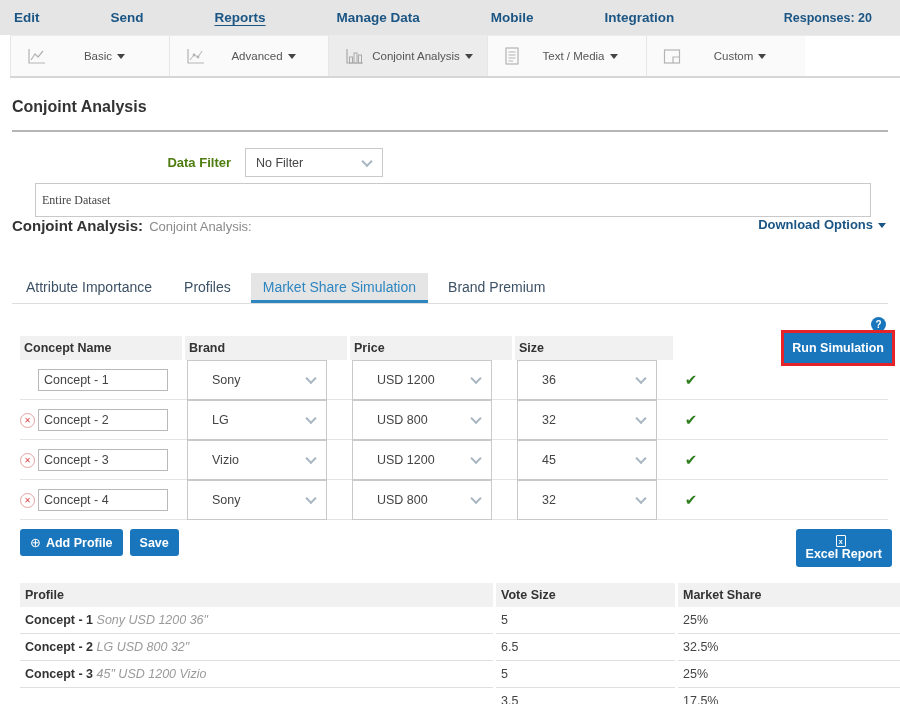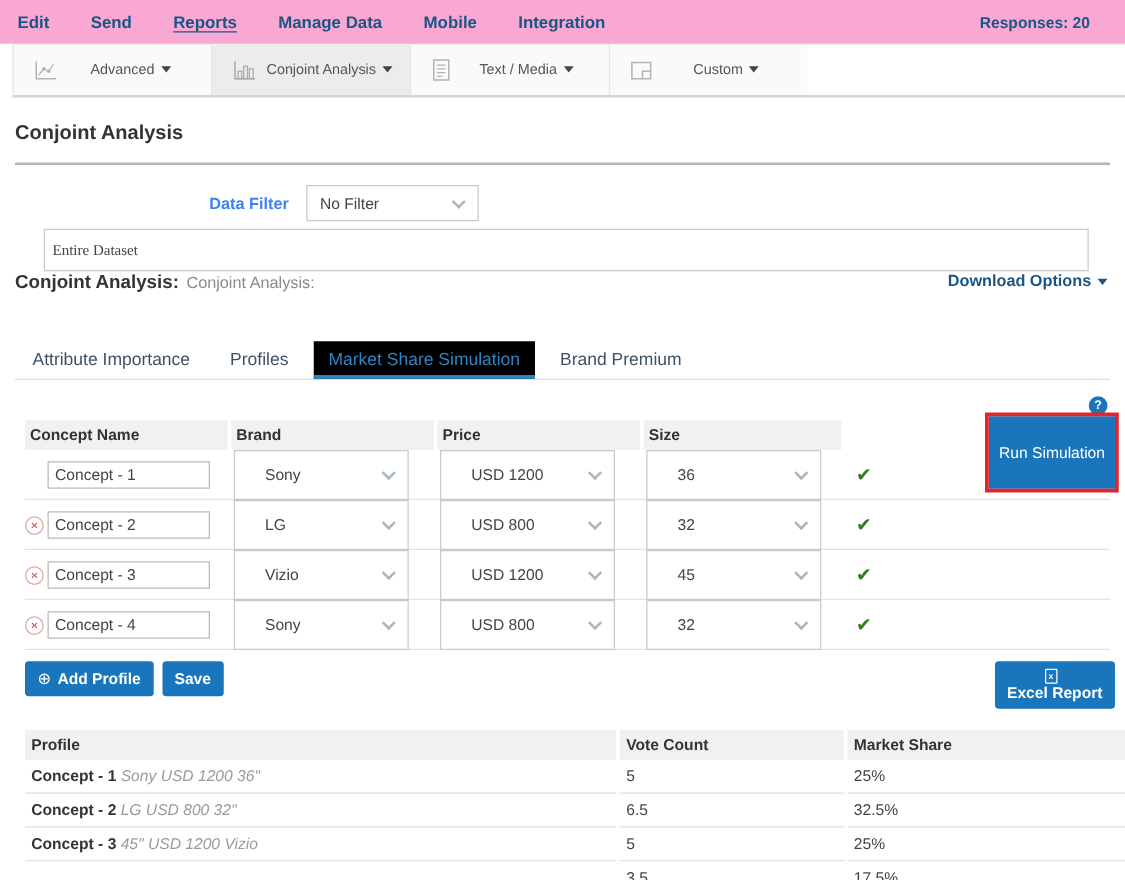--- a/index.html
+++ b/index.html
@@ -1,20 +1,20 @@
 <!DOCTYPE html>
 <html><head>
 <meta charset="utf-8">
 <style>
   * { margin:0; padding:0; box-sizing:border-box; }
   html,body { width:900px; height:704px; background:#fff; overflow:hidden;
     font-family:"Liberation Sans","DejaVu Sans",sans-serif; color:#333; }
 
   
-  .topnav { height:35px; display:flex; align-items:center; padding:0 14px; position:relative; background:#f9a8d4; }
+  .topnav { height:35px; display:flex; align-items:center; padding:0 14px; position:relative; background:#e5e5e5;gap:38px; }
   .topnav a { color:#1b5584; font-size:13.5px; font-weight:bold; text-decoration:none; margin-right:33px; cursor:pointer; }
   .topnav a.active { text-decoration:underline; text-underline-offset:3px; }
   .responses { position:absolute; right:28px; color:#1b5584; font-size:12.5px; font-weight:bold; }
 
   
   .toolbar { height:43px; margin-left:10px; display:flex; border-top:1px solid #ececec; border-bottom:2px solid #d6d6d6; background:#fff; }
   .tb-tab { width:159px; height:100%; display:flex; align-items:center; background:#fafafa;
     border-left:1px solid #e6e6e6; cursor:pointer; }
   .tb-tab:last-of-type { border-right:1px solid #e6e6e6; }
   .tb-tab.active { background:#ececec; }
@@ -23,50 +23,50 @@
   .caret { display:inline-block; width:0; height:0; border-left:4px solid transparent; border-right:4px solid transparent;
     border-top:5px solid #444; margin-left:5px; vertical-align:1px; }
   .tb-fill { flex:1; background:#fff; }
 
   
   .page { padding:0 12px; }
   h1.page-title { font-size:16px; font-weight:bold; color:#333; margin:20px 0 14px 0; }
   .rule { border:none; border-top:2px solid #b5b5b5; margin:0 0 0 0; }
 
   .filter-row { display:flex; align-items:center; margin:16px 0 0 151px; }
-  .filter-label { font-size:13px; font-weight:bold; color:#3b82f6; width:68px; text-align:right; }
+  .filter-label { font-size:13px; font-weight:bold; color:#4d7c0f; width:68px; text-align:right; }
   .select { position:relative; border:1px solid #c9c9c9; background:#fff; height:29px; display:flex; align-items:center;
     font-size:12.5px; color:#444; padding:0 26px 0 10px; cursor:pointer; }
   .filter-select { width:138px; margin-left:14px; }
   .chev { position:absolute; right:11px; top:50%; width:8px; height:8px; border-right:2px solid #a8b6c2;
     border-bottom:2px solid #a8b6c2; transform:translateY(-70%) rotate(45deg); }
   .dataset-input { display:block; width:836px; margin:6px 0 0 23px; height:34px; border:1px solid #c9c9c9;
     font-family:Liberation Serif, serif; font-size:12px; color:#444; padding:0 6px; }
 
   .section-head { display:flex; align-items:baseline; position:relative; }
   .section-title { font-size:15px; font-weight:bold; color:#333; }
   .section-sub { font-size:13px; color:#8a8a8a; margin-left:6px; }
   .download { position:absolute; right:2px; top:0; color:#1b5584; font-size:13px; font-weight:bold; cursor:pointer; }
   .download .caret { border-top-color:#1b5584; }
 
   .tabs { display:flex; gap:8px; margin-top:39px; border-bottom:1px solid #ddd; padding-left:2px; }
   .tab { font-size:14px; color:#3d5166; padding:6px 12px 8px; cursor:pointer; }
-  .tab.active { color:#2e86c1; background:#000000; border-bottom:3px solid #2e86c1; padding-bottom:5px; }
+  .tab.active { color:#2e86c1; background:#e5e5e5; border-bottom:3px solid #2e86c1; padding-bottom:5px; }
 
   .help-row { text-align:right; margin:10px 2px 4px 0; }
   .help-icon { display:inline-flex; width:15px; height:15px; border-radius:50%; background:#1a76bc; color:#fff;
     font-size:10px; font-weight:bold; align-items:center; justify-content:center; cursor:pointer; }
 
   
   .sim { margin:2px 0 0 8px; position:relative; }
   .sim-grid { display:grid; grid-template-columns:162px 162px 162px 158px 30px; column-gap:3px; align-items:center; }
   .sim-head { height:24px; }
   .sim-head .hcell { background:#f1f1f1; font-size:12.5px; font-weight:bold; color:#333; line-height:24px; padding-left:4px; height:24px; }
   .run-btn { position:absolute; right:-4px; top:-3px; background:#1a76bc; color:#fff; border:none;
-    font-family:inherit; font-size:12.5px; font-weight:normal; padding:22px 8px; cursor:pointer;
+    font-family:inherit; font-size:12.5px; font-weight:bold; padding:8px 8px; cursor:pointer;
     outline:3px solid #e5242a;margin-left:40px; }
   .sim-row { height:40px; border-bottom:1px solid #e3e3e3; }
   .cell-name { display:flex; align-items:center; }
   .rm { width:15px; height:15px; min-width:15px; border:1px solid #e0a3a3; border-radius:50%; color:#d64545;
     font-size:8px; display:inline-flex; align-items:center; justify-content:center; cursor:pointer; margin-right:3px; }
   .rm-spacer { width:18px; min-width:18px; }
   .name-input { width:130px; height:22px; border:1px solid #b9b9b9; font-family:inherit; font-size:12.5px; color:#444; padding:0 5px; }
   .row-select { width:140px; height:40px; margin-left:2px;padding-left:24px; }
   .ok { color:#2e7d1e; font-size:15px; font-weight:bold; text-align:center; }
 
@@ -98,20 +98,29 @@
   <a>Mobile</a>
   <a>Integration</a>
   <span class="responses">Responses: 20</span>
 </div>
 
 <div class="toolbar">
   <div class="tb-tab">
     <span class="tb-icon">
       <svg width="19" height="17" viewBox="0 0 19 17">
           <path d="M2 1 V15 H18" stroke="#b3b3b3" stroke-width="1.2" fill="none"></path>
+          <path d="M4 12 L8 6 L11 9 L16 3" stroke="#b3b3b3" stroke-width="1.2" fill="none"></path>
+        </svg>
+    </span>
+    <span class="tb-label"><span>Basic</span><span class="caret"></span></span>
+  </div>
+  <div class="tb-tab">
+    <span class="tb-icon">
+      <svg width="19" height="17" viewBox="0 0 19 17">
+          <path d="M2 1 V15 H18" stroke="#b3b3b3" stroke-width="1.2" fill="none"></path>
           <path d="M4 12 L8 7 L12 9 L16 3" stroke="#b3b3b3" stroke-width="1" fill="none"></path>
           <circle cx="8" cy="7" r="1.4" fill="#b3b3b3"></circle>
           <circle cx="12" cy="9" r="1.4" fill="#b3b3b3"></circle>
         </svg>
     </span>
     <span class="tb-label"><span>Advanced</span><span class="caret"></span></span>
   </div>
   <div class="tb-tab active">
     <span class="tb-icon">
       <svg width="19" height="17" viewBox="0 0 19 17">
@@ -273,21 +282,21 @@
     <button class="btn">Save</button>
     <button class="btn excel-btn">
       <span class="xls-icon">x</span>
       <span>Excel Report</span>
     </button>
   </div>
 
   <div class="results">
     <div class="res-grid res-head">
       <div class="hcell">Profile</div>
-      <div class="hcell">Vote Count</div>
+      <div class="hcell">Vote Size</div>
       <div class="hcell">Market Share</div>
     </div>
     <div class="res-grid">
       <div class="res-cell res-profile"><b>Concept - 1</b> <span class="res-desc">Sony USD 1200 36"</span></div>
       <div class="res-cell">5</div>
       <div class="res-cell">25%</div>
 
       <div class="res-cell res-profile"><b>Concept - 2</b> <span class="res-desc">LG USD 800 32"</span></div>
       <div class="res-cell">6.5</div>
       <div class="res-cell">32.5%</div>

